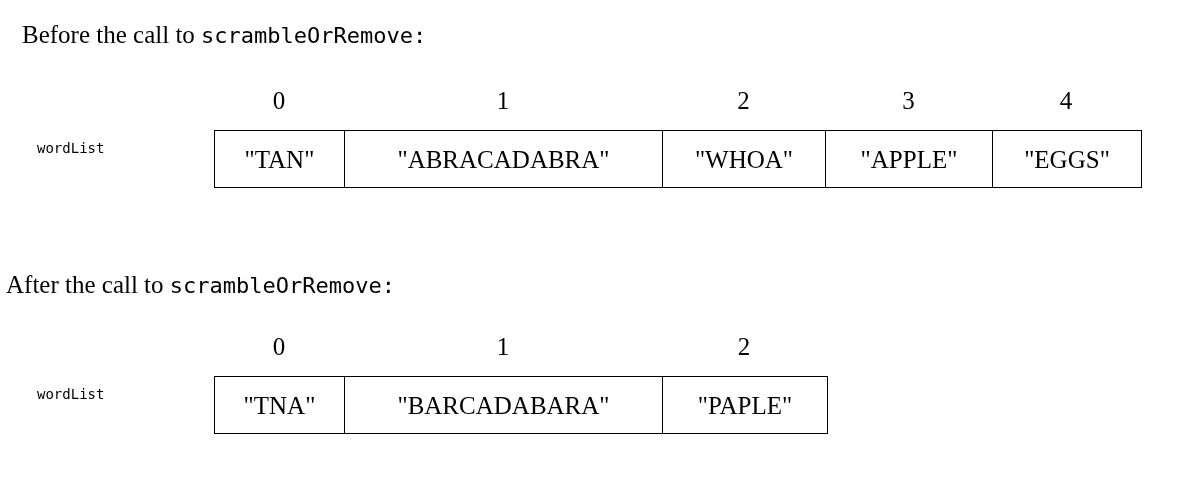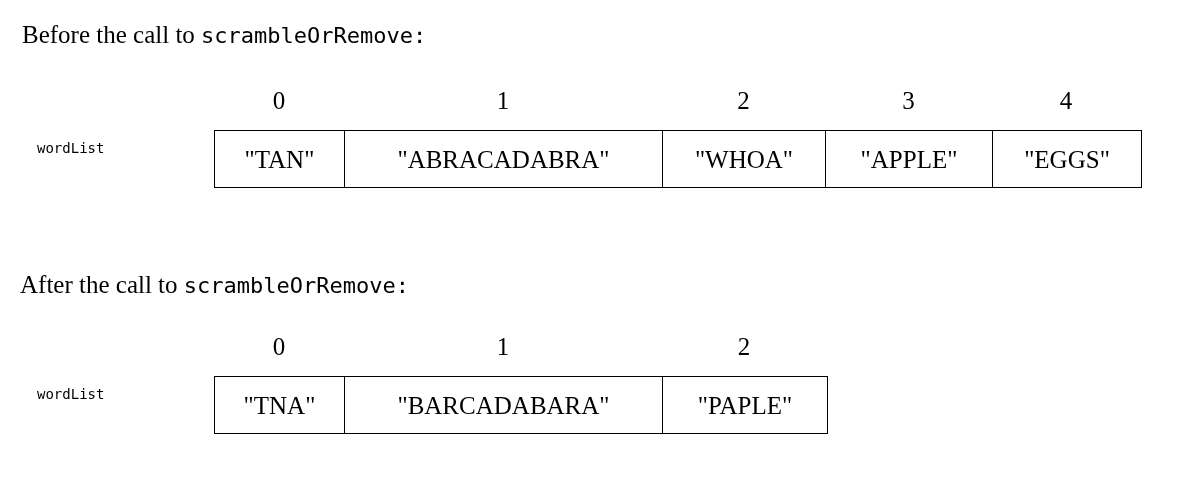--- a/index.html
+++ b/index.html
@@ -34,21 +34,21 @@
   .caption .prose {
     font-family: "Liberation Serif", "DejaVu Serif", serif;
     font-size: 25px;
   }
   .caption .code {
     font-family: "DejaVu Sans Mono", "Liberation Mono", monospace;
     font-size: 22px;
     letter-spacing: 0px;
   }
   #caption-before { left: 22px; top: 22px; }
-  #caption-after  { left: 20px; top: 272px; }
+  #caption-after  { left: 6px; top: 272px; }
 
   
   .array-block { position: absolute; }
   #array-before { left: 0px; top: 88px; }
   #array-after  { left: 0px; top: 334px; }
 
   .var-label {
     position: absolute;
     font-family: "DejaVu Sans Mono", "Liberation Mono", monospace;
     font-size: 14px;

